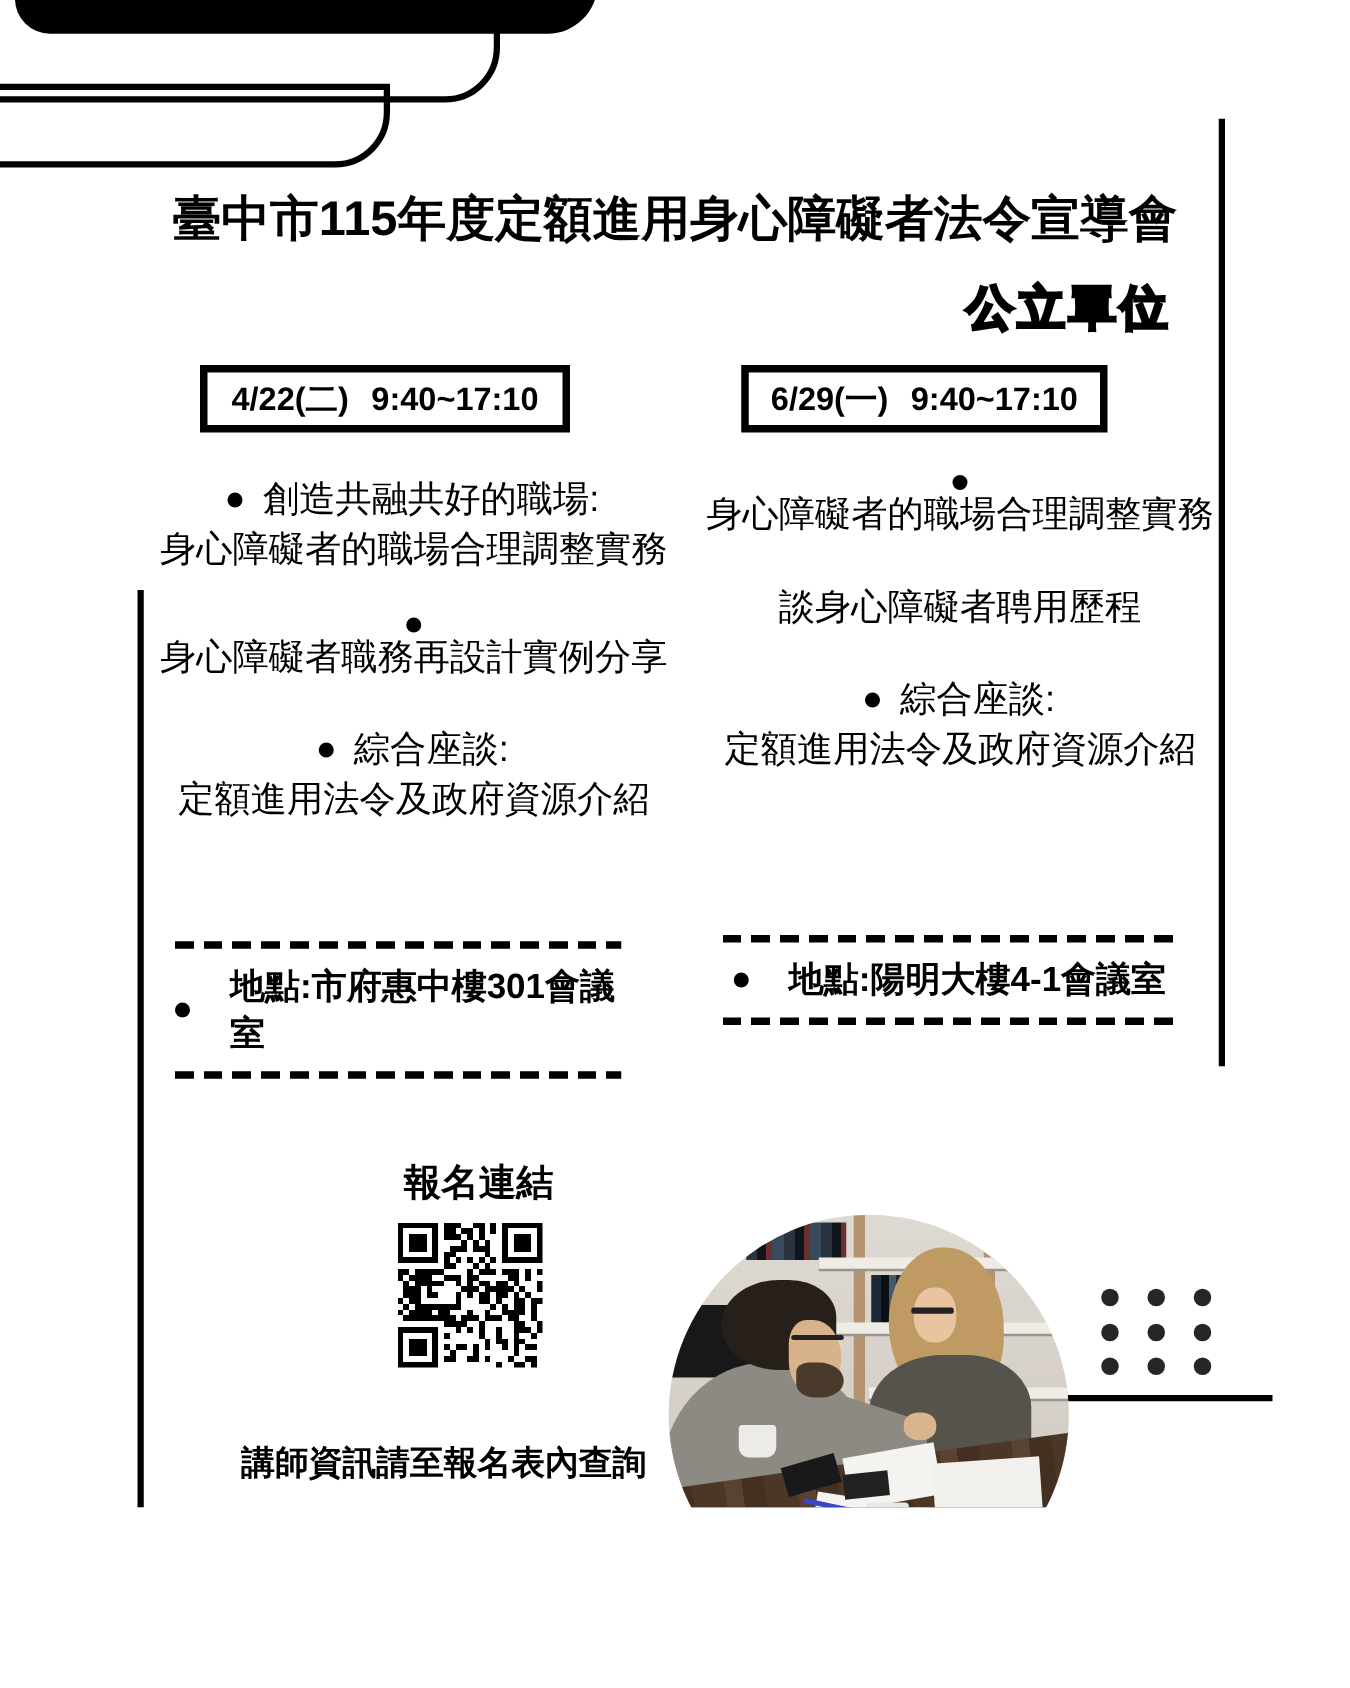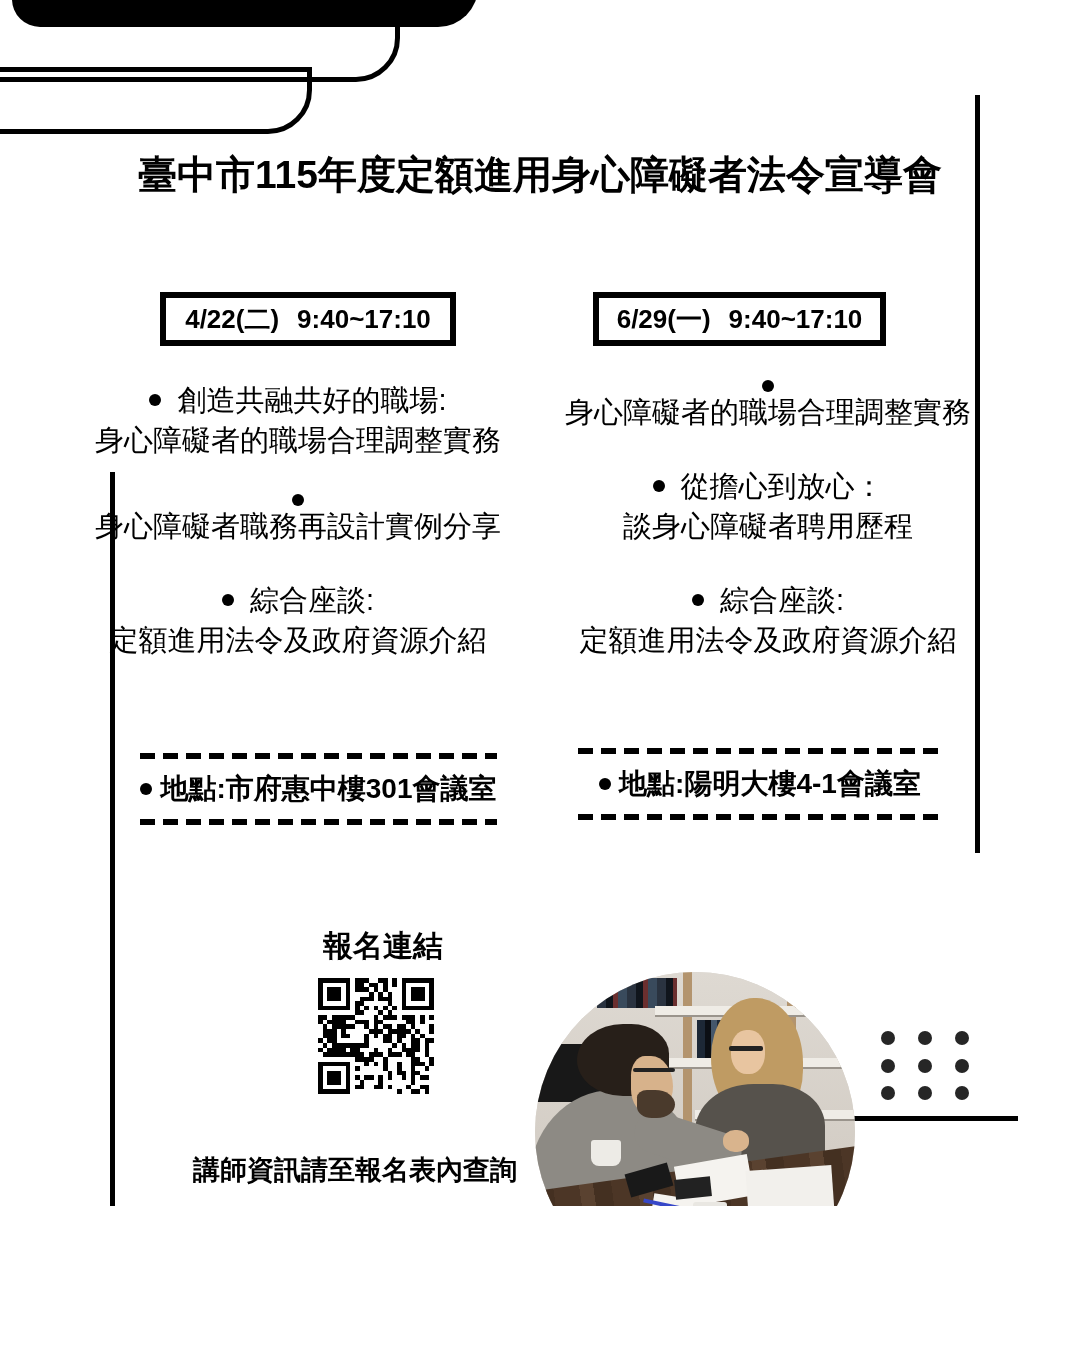--- a/index.html
+++ b/index.html
@@ -39,28 +39,28 @@
     -webkit-text-stroke:2.5px #000;letter-spacing:3px;}
 
   
   .datebox{height:42px;border:6px solid #000;display:flex;align-items:center;
     justify-content:center;gap:18px;font-size:26px;font-weight:700;background:#fff;}
   .datebox-left{left:160px;top:292px;width:284px;}
   .datebox-right{left:593px;top:292px;width:281px;}
 
   
   .col{width:440px;display:flex;flex-direction:column;gap:34px;}
-  .col-left{left:78px;top:380px;}
+  .col-left{left:111px;top:380px;}
   .col-right{left:548px;top:380px;}
   .topic{text-align:center;font-size:29px;font-weight:500;line-height:40px;}
   .topic-head{display:flex;align-items:center;justify-content:center;gap:16px;}
   .bullet{width:12px;height:12px;border-radius:50%;background:#000;flex:0 0 auto;display:inline-block;}
 
   
-  .location{display:flex;align-items:center;justify-content:center;gap:8px;
+  .location{display:flex;align-items:center;justify-content:center;gap:32px;
     font-size:28px;font-weight:600;padding:17px 0;}
   .location::before,.location::after{content:"";position:absolute;left:0;right:0;height:6px;
     background-image:repeating-linear-gradient(90deg,#000 0 15px,transparent 15px 23px);}
   .location::before{top:0;}
   .location::after{bottom:0;}
   .location-left{left:140px;top:753px;width:357px;}
   .location-right{left:578px;top:748px;width:364px;}
 
   
   .signup-heading{left:238px;top:926px;width:290px;text-align:center;font-size:30px;font-weight:800;}
@@ -132,20 +132,21 @@
   <div class="abs deco-line-br1"></div>
   <div class="abs deco-line-br2"></div>
   <div class="abs deco-black-br"></div>
 
   <div class="abs vline-left"></div>
   <div class="abs vline-right"></div>
   <div class="abs hline-mid-right"></div>
   <div class="abs hline-bottom-left"></div>
 
   <div class="abs title">臺中市115年度定額進用身心障礙者法令宣導會</div>
+  <div class="abs subtitle">公立單位</div>
 
   <div class="abs datebox datebox-left">
     <span>4/22(二)</span>
     <span>9:40~17:10</span>
   </div>
   <div class="abs datebox datebox-right">
     <span>6/29(一)</span>
     <span>9:40~17:10</span>
   </div>
 
@@ -173,24 +174,20 @@
   </div>
 
   <div class="abs col col-right">
     <div class="topic">
       <div class="topic-head">
           <span class="bullet"></span>
         </div>
       <div class="topic-detail">身心障礙者的職場合理調整實務</div>
     </div>
     <div class="topic">
-      <div class="topic-head">
-          <span class="bullet"></span>
-          <span>從擔心到放心：</span>
-        </div>
       <div class="topic-detail">談身心障礙者聘用歷程</div>
     </div>
     <div class="topic">
       <div class="topic-head">
           <span class="bullet"></span>
           <span>綜合座談:</span>
         </div>
       <div class="topic-detail">定額進用法令及政府資源介紹</div>
     </div>
   </div>

